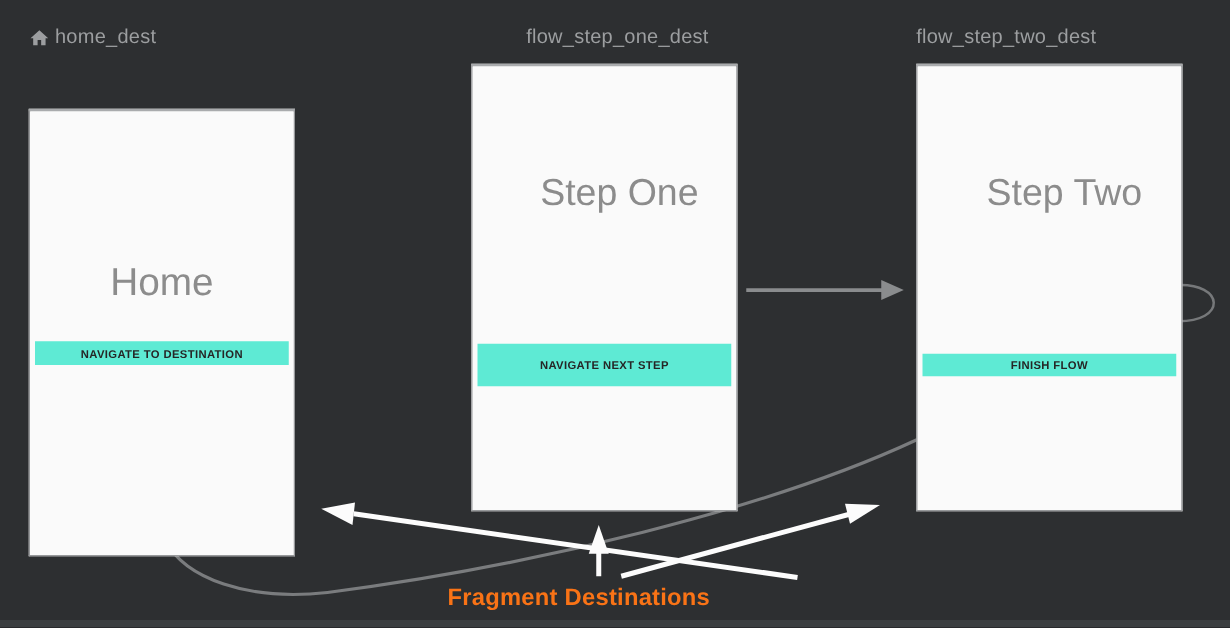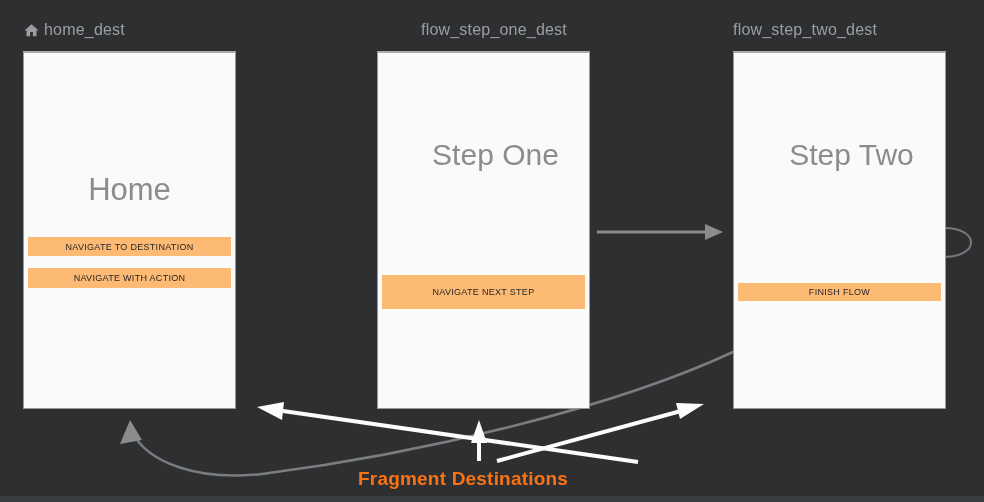--- a/index.html
+++ b/index.html
@@ -16,23 +16,23 @@
     position:absolute;top:51px;width:213px;height:358px;background:#fafafa;
     border:1px solid #97999b;border-top:2px solid #a9abad;box-sizing:border-box;
   }
   .card-title{
     position:absolute;left:0;width:100%;text-align:center;color:#8c8c8c;
     font-weight:400;
   }
   .title-home{top:119px;font-size:31px;}
   .title-step{top:85px;font-size:30px;padding-left:12px;}
   .btn{
-    position:absolute;left:4px;right:4px;height:19px;background:#fdba74;
+    position:absolute;left:4px;right:4px;height:19px;background:#5eead4;
     display:flex;align-items:center;justify-content:center;
-    color:#262626;font-size:9px;font-weight:normal;letter-spacing:.3px;
+    color:#262626;font-size:9px;font-weight:bold;letter-spacing:.3px;
   }
   .svg-layer{position:absolute;left:0;top:0;pointer-events:none;}
   #annotation-label{
     position:absolute;left:358px;top:468px;width:220px;
     color:#f97316;font-size:19px;font-weight:bold;letter-spacing:.2px;white-space:nowrap;
   }
   #bottom-strip{position:absolute;left:0;bottom:0;width:100%;height:6px;background:#3b3e40;}
   .z1{z-index:1}.z2{z-index:2}.z4{z-index:4}.z5{z-index:5}
 </style>
 </head>
@@ -61,24 +61,23 @@
     </svg>
     <span class="txt">home_dest</span>
   </div>
   <div class="dest-label" style="left:377px;margin-left:44px;">
     <span class="txt">flow_step_one_dest</span>
   </div>
   <div class="dest-label" style="left:733px;">
     <span class="txt">flow_step_two_dest</span>
   </div>
 
-  <div class="card z2" style="left:23px;">
+  <div class="card z2" style="left:23px;margin-top:36px;">
     <div class="card-title title-home">Home</div>
     <div class="btn" style="top:184px;">NAVIGATE TO DESTINATION</div>
-    <div class="btn" style="top:215px;height:20px;">NAVIGATE WITH ACTION</div>
   </div>
 
   <div class="card z2" style="left:377px;">
     <div class="card-title title-step">Step One</div>
     <div class="btn" style="top:222px;height:34px;">NAVIGATE NEXT STEP</div>
   </div>
 
   <div class="card z2" style="left:733px;">
     <div class="card-title title-step">Step Two</div>
     <div class="btn" style="top:230px;height:18px;">FINISH FLOW</div>

